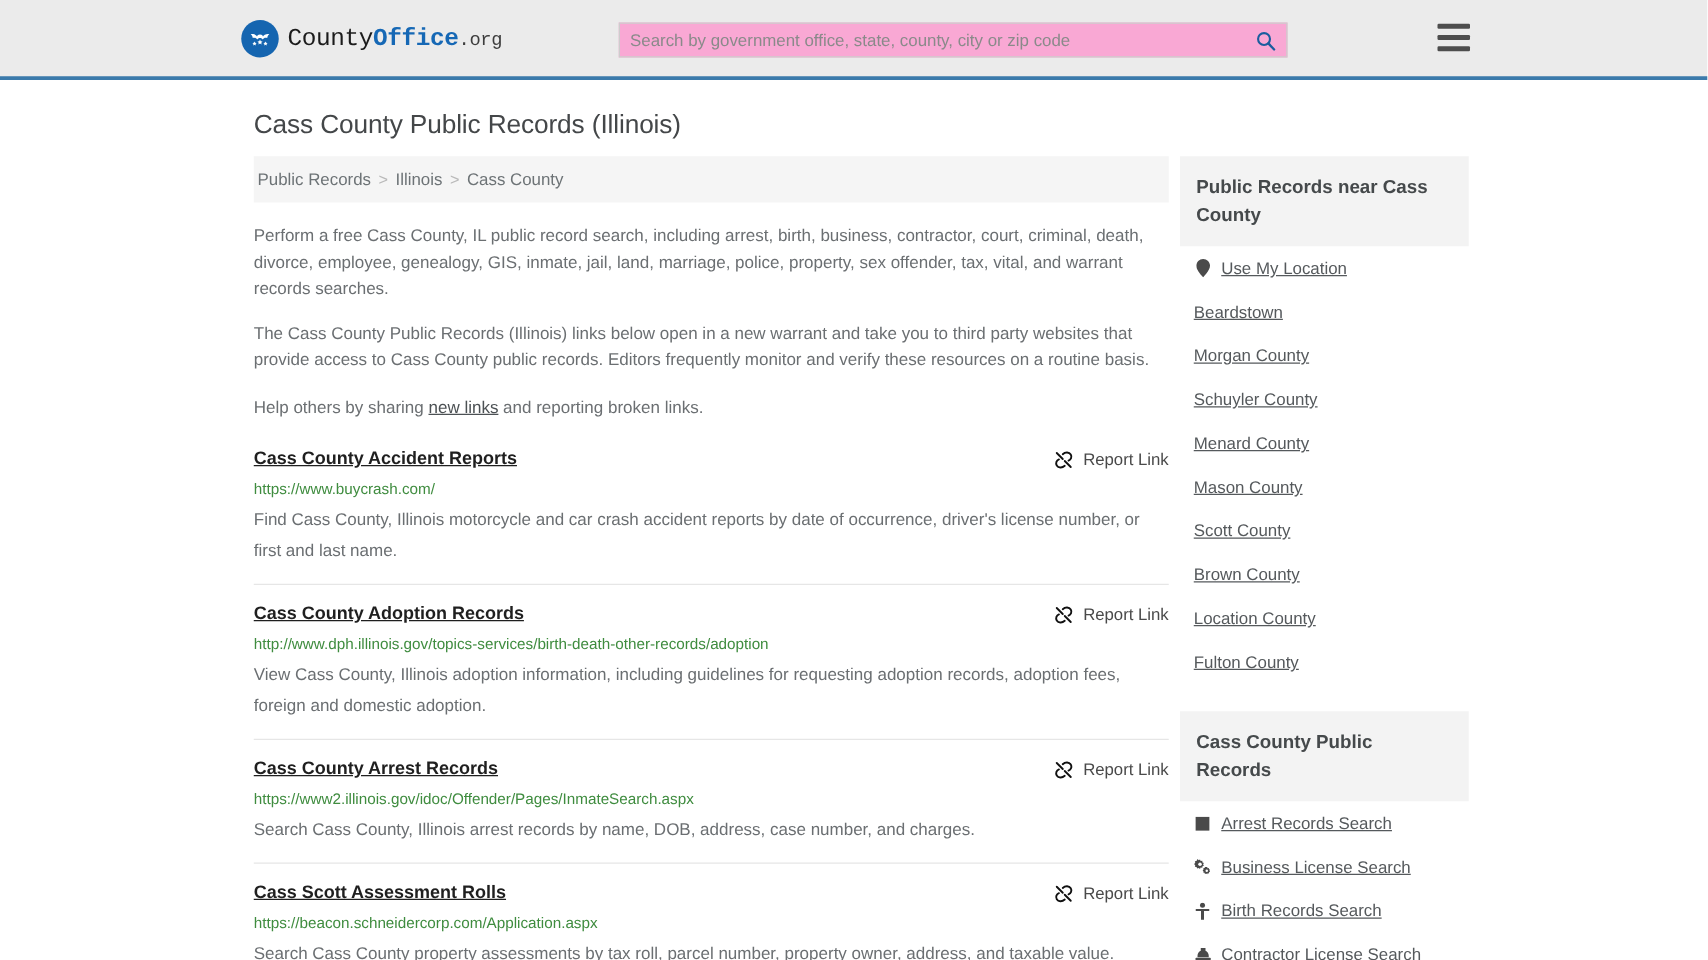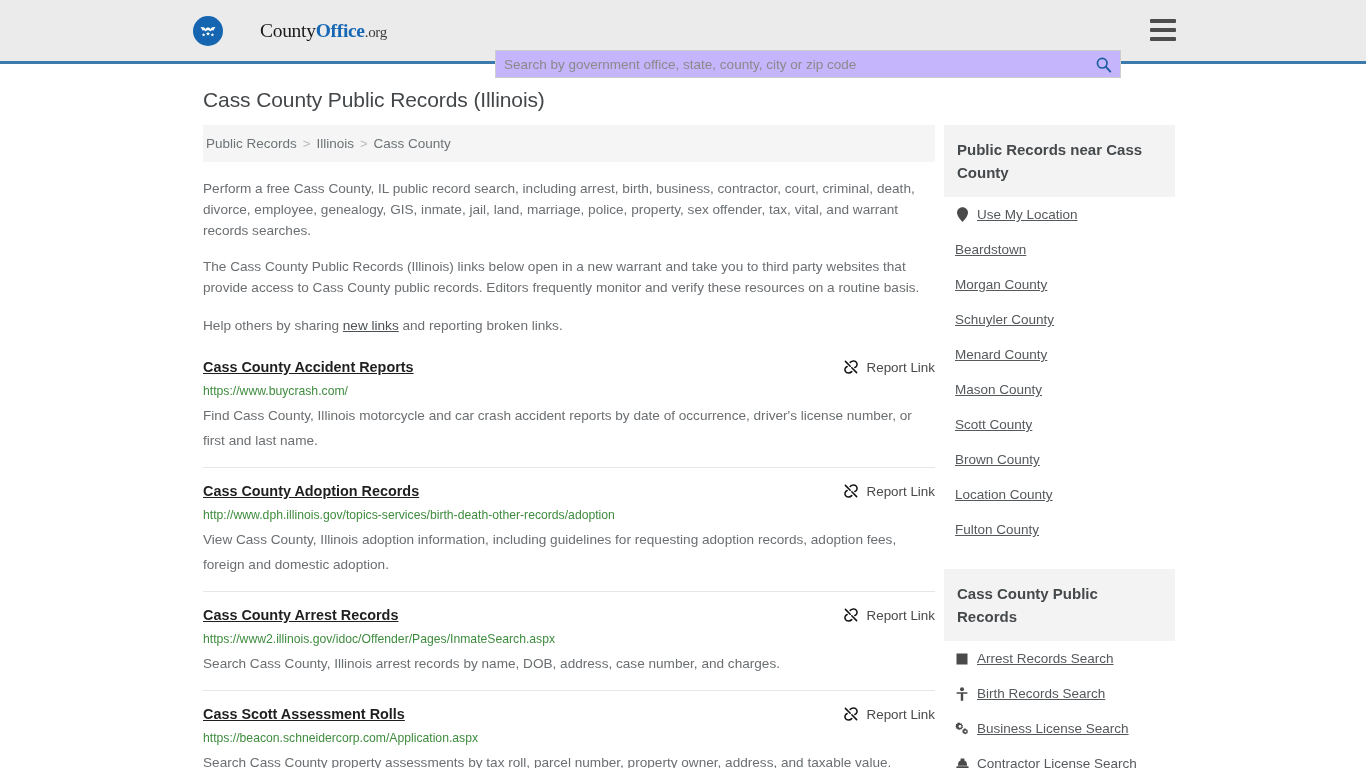--- a/index.html
+++ b/index.html
@@ -34,38 +34,36 @@
     background: #1565b0;
     display: flex;
     align-items: center;
     justify-content: center;
     flex: none;
   }
   .logo-text {
     font-size: 19.5px;
     letter-spacing: -0.3px;
     white-space: nowrap;
-    font-family: Liberation Serif, serif;
-    margin-left: 30px;
+    font-family: Liberation Mono, monospace;
   }
   .logo-text .t-county { color: #1b1b1b; }
   .logo-text .t-office { color: #1668b5; font-weight: bold; }
   .logo-text .t-org { color: #3d3d3d; font-size: 15px; }
 
   .search-wrap {
     position: absolute;
     left: 495px;
     top: 18px;
-    width: 626px;
+    width: 535px;
     height: 28px;
-    background: #c4b5fd;
+    background: #f9a8d4;
     border: 1px solid #cdcdcd;
     display: flex;
     align-items: center;
-    margin-top: 32px;
   }
   .search-input {
     flex: 1;
     border: none;
     outline: none;
     height: 26px;
     padding: 0 8px;
     font-size: 13.5px;
     color: #555;
     font-family: "Liberation Sans", sans-serif;
@@ -155,21 +153,21 @@
 
   
   .records { margin-top: 22px; }
   .record {
     border-top: 1px solid #e6e6e6;
     padding: 14px 0 14px 0;
   }
   .record:first-child { border-top: none; padding-top: 0; }
   .record-head {
     display: flex;
-    align-items: flex-start;
+    align-items: center;
     justify-content: space-between;
   }
   .record-title {
     font-size: 14.4px;
     font-weight: bold;
     color: #1f1f1f;
     text-decoration: underline;
     line-height: 18px;
   }
   .report-link {
@@ -406,40 +404,40 @@
           <li class="side-item">
             <span class="side-icon">
               <svg width="12" height="12" viewBox="0 0 12 12">
                   <rect x="0.5" y="0.5" width="11" height="11" fill="#4a4a4a"></rect>
                 </svg>
             </span>
             <a href="#">Arrest Records Search</a>
           </li>
           <li class="side-item">
             <span class="side-icon">
-              <svg width="12" height="14" viewBox="0 0 12 14">
-                <circle cx="6" cy="2.2" r="2" fill="#4a4a4a"></circle>
-                <path d="M0.6 5.2h10.8v1.5H7.2v7H4.8v-7H0.6z" fill="#4a4a4a"></path>
-              </svg>
-            </span>
-            <a href="#">Birth Records Search</a>
-          </li>
-          <li class="side-item">
-            <span class="side-icon">
               <svg width="14" height="13" viewBox="0 0 14 13">
                 <path d="M5 0.6l.5 1.2 1.3-.2.2 1.3 1.2.5-.8 1 .8 1-1.2.5-.2 1.3-1.3-.2L5 8.2l-1-.9-1.2.5-.6-1.2-1.3-.2.3-1.3-1-.9 1-.9-.3-1.3 1.3-.2L3 .2l1 .9z" fill="#4a4a4a"></path>
                 <circle cx="5" cy="4.4" r="1.4" fill="#ffffff"></circle>
                 <path d="M10.7 6.6l.4.9 1-.2.1 1 .9.4-.6.8.6.8-.9.4-.1 1-1-.2-.4.9-.8-.7-.9.4-.4-.9-1-.2.2-1-.7-.7.7-.7-.2-1 1-.2.4-.9z" fill="#4a4a4a"></path>
                 <circle cx="10.4" cy="9.6" r="1" fill="#ffffff"></circle>
               </svg>
             </span>
             <a href="#">Business License Search</a>
           </li>
           <li class="side-item">
             <span class="side-icon">
+              <svg width="12" height="14" viewBox="0 0 12 14">
+                <circle cx="6" cy="2.2" r="2" fill="#4a4a4a"></circle>
+                <path d="M0.6 5.2h10.8v1.5H7.2v7H4.8v-7H0.6z" fill="#4a4a4a"></path>
+              </svg>
+            </span>
+            <a href="#">Birth Records Search</a>
+          </li>
+          <li class="side-item">
+            <span class="side-icon">
               <svg width="13" height="11" viewBox="0 0 13 11">
                 <path d="M4.6 0.4h3.8v2.2c1.6.7 2.6 2.2 2.6 4v1.1H2V6.6c0-1.8 1-3.3 2.6-4z" fill="#4a4a4a"></path>
                 <rect x="0.4" y="8.2" width="12.2" height="2" rx="0.6" fill="#4a4a4a"></rect>
               </svg>
             </span>
             <a href="#">Contractor License Search</a>
           </li>
         </ul>
       </div>
 

